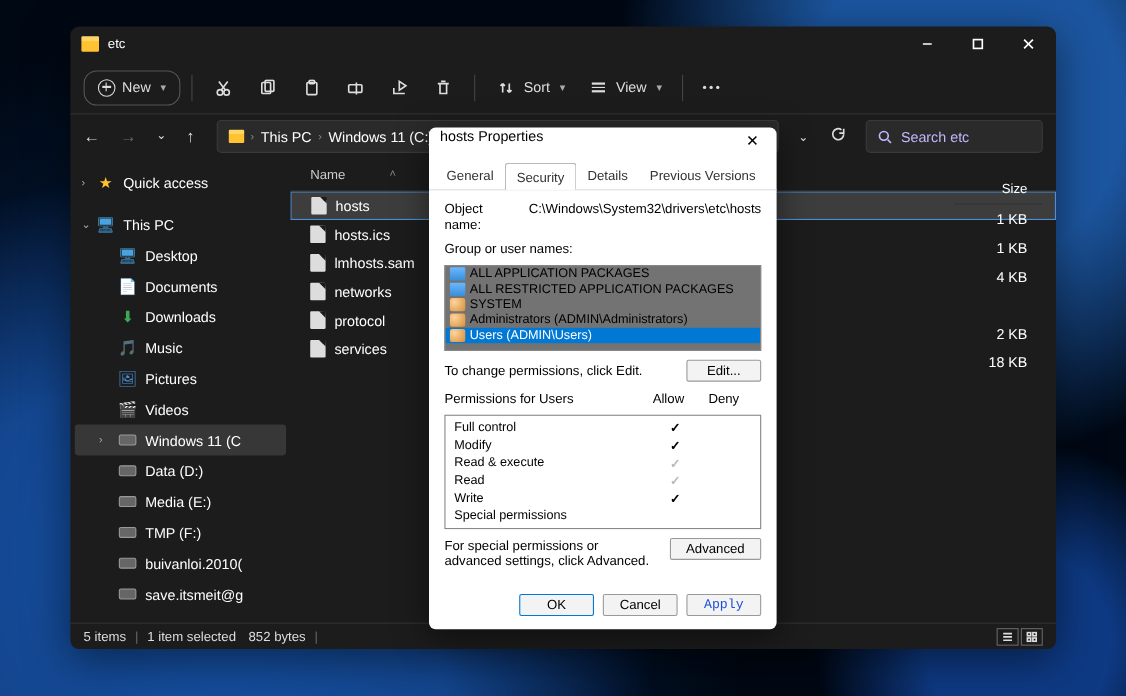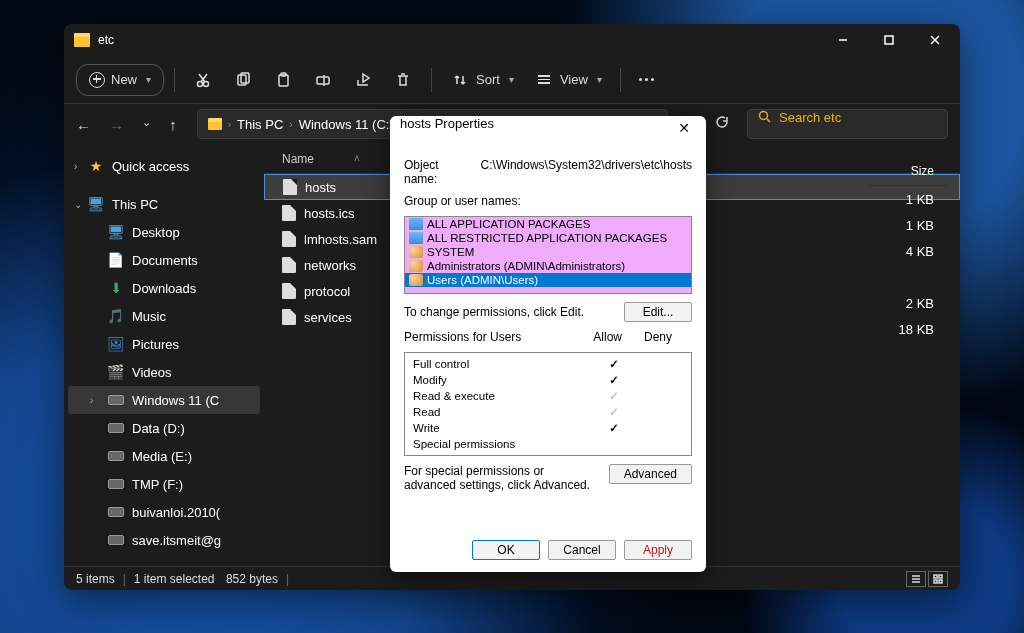--- a/index.html
+++ b/index.html
@@ -39,21 +39,21 @@
   .dots { display:flex; gap:3px; }
   .dots span { width:3px; height:3px; border-radius:50%; background:#ddd; }
 
   .addrbar { height: 40px; display: flex; align-items: center; padding: 4px 12px; gap: 8px; }
   .nav-arrows { display: flex; gap: 18px; margin-right: 12px; color: #ddd; }
   .nav-arrow { cursor:pointer; font-size: 15px; }
   .breadcrumb { flex: 1; height: 30px; background: #2a2a2a; border: 1px solid #3a3a3a; border-radius: 4px; display: flex; align-items: center; padding: 0 10px; font-size: 13px; gap: 6px; position: relative; overflow: hidden; }
   .bc-folder { width: 14px; height: 12px; background: linear-gradient(#ffd666 0 30%, #ffc233 30%); border-radius: 1px; }
   .bc-sep { color: #888; font-size: 10px; }
   .reload-sec { display: flex; align-items: center; gap: 20px; padding: 0 10px; color: #ddd; }
-  .searchbox { width: 201px; height: 30px; background: #2a2a2a; border: 1px solid #3a3a3a; border-radius: 4px; display: flex; padding: 0 10px; gap: 8px; color: #eab308; font-size: 13px; }
+  .searchbox { width: 161px; height: 30px; background: #2a2a2a; border: 1px solid #3a3a3a; border-radius: 4px; display: flex; align-items: center; padding: 0 10px; gap: 8px; color: #c4b5fd; font-size: 13px; }
 
   .body { flex: 1; display: flex; position: relative; overflow: hidden; }
   .sidebar { width: 200px; padding: 8px 4px; overflow-y: auto; }
   .side-item { height: 28px; display: flex; align-items: center; padding: 0 8px 0 24px; font-size: 13px; gap: 8px; border-radius: 3px; cursor: pointer; }
   .side-item.selected { background: rgba(255,255,255,0.12); }
   .side-item.top { padding-left: 20px; }
   .side-expand { position: absolute; left: 6px; font-size: 10px; color: #aaa; }
   .side-item { position: relative; }
   .side-icon { width: 16px; height: 16px; display: flex; align-items: center; justify-content: center; font-size: 14px; }
   .drive-icon { width: 16px; height: 10px; background: #666; border: 1px solid #999; border-radius: 2px; }
@@ -84,30 +84,30 @@
     display: flex; flex-direction: column;
   }
   .dlg-title { height: 32px; display: flex; align-items: flex-start; padding: 0 10px; }
   .dlg-title-text { flex: 1; font-size: 13px; }
   .dlg-close { width: 24px; height: 24px; display:flex; align-items:center; justify-content:center; cursor:pointer; font-size: 14px; }
   .tabs { display: flex; padding: 0 6px; border-bottom: 1px solid #ddd; font-size: 12px; }
   .tab { padding: 5px 10px 4px; cursor: pointer; color: #333; }
   .tab.active { border: 1px solid #bbb; border-bottom: 1px solid #fff; margin-bottom: -1px; background: #fff; border-radius: 3px 3px 0 0; }
   .dlg-body { flex: 1; padding: 10px 14px; display:flex; flex-direction:column; gap: 8px; }
   .obj-row { display:flex; gap: 14px; }
-  .group-list { border: 1px solid #888; height: 78px; overflow: hidden; background:#f0abfc; }
+  .group-list { border: 1px solid #888; height: 78px; overflow: hidden; background:#737373; }
   .group-item { padding: 1px 4px; display:flex; align-items:center; gap: 4px; font-size: 11.5px; }
   .group-item.selected { background: #0078d4; color: #fff; }
   .gi-icon { width: 14px; height: 12px; }
   .pkg-icon { background: linear-gradient(#6ab7ff,#3a8fd8); border-radius:1px; }
   .user-icon { background: radial-gradient(circle at 30% 30%, #ffd39b, #d48f3a); border-radius: 2px; }
   .edit-row { display:flex; align-items:center; justify-content:space-between; }
   .dlg-btn { border: 1px solid #999; background: #f3f3f3; padding: 2px 14px; font-size: 12px; border-radius: 2px; cursor: pointer; min-width: 68px; text-align:center; }
   .dlg-btn.primary { border-color: #0078d4; margin-left: 27px; }
-  .dlg-btn.disabled { color: #b91c1c; }
+  .dlg-btn.disabled { color: #1d4ed8; font-family: Liberation Mono, monospace; }
   .perm-header { display:flex; justify-content:space-between; padding-right: 20px; }
   .perm-header .cols { display:flex; gap: 22px; }
   .perm-box { border: 1px solid #888; padding: 3px 8px; }
   .perm-row { display:flex; justify-content:space-between; align-items:center; height: 16px; font-size: 11.5px; }
   .perm-cols { display:flex; gap: 30px; width: 76px; }
   .chk { width: 14px; text-align:center; font-weight: bold; }
   .chk.dim { color: #bbb; }
   .adv-row { display:flex; justify-content:space-between; align-items:flex-start; gap: 12px; }
   .dlg-footer { display:flex; justify-content:flex-end; gap: 8px; padding: 8px 14px 12px; }
 
@@ -399,20 +399,26 @@
         </div>
     </div>
   </div>
 </div>
 
 <div class="dialog">
   <div class="dlg-title">
     <span class="dlg-title-text">hosts Properties</span>
     <span class="dlg-close">✕</span>
   </div>
+  <div class="tabs">
+    <div class="tab">General</div>
+    <div class="tab active">Security</div>
+    <div class="tab">Details</div>
+    <div class="tab">Previous Versions</div>
+  </div>
   <div class="dlg-body">
     <div class="obj-row">
       <span>Object name:</span>
       <span>C:\Windows\System32\drivers\etc\hosts</span>
     </div>
     <div>Group or user names:</div>
     <div class="group-list" id="group-list">
         <div class="group-item">
           <span class="gi-icon pkg-icon"></span>
           <span>ALL APPLICATION PACKAGES</span>

